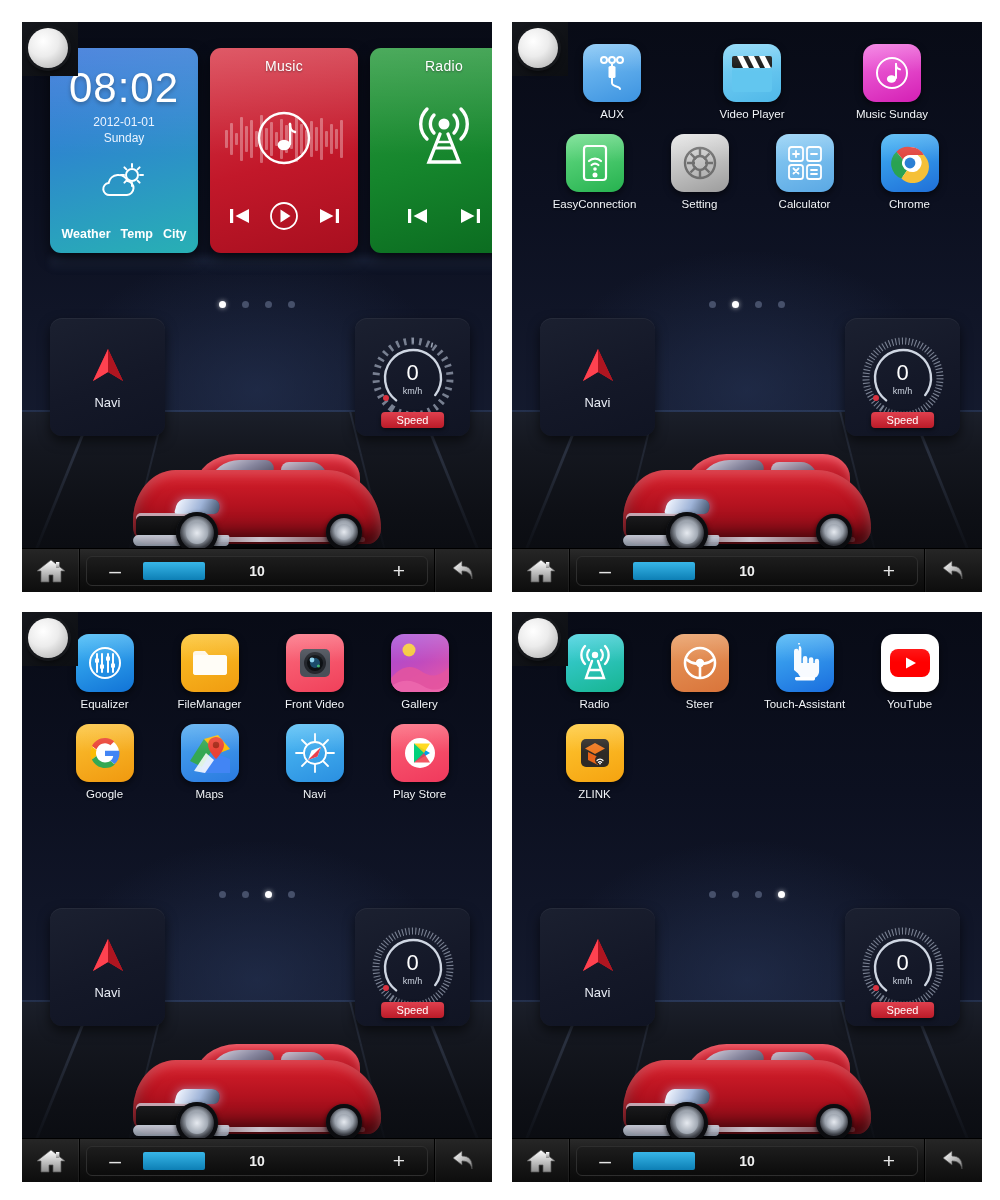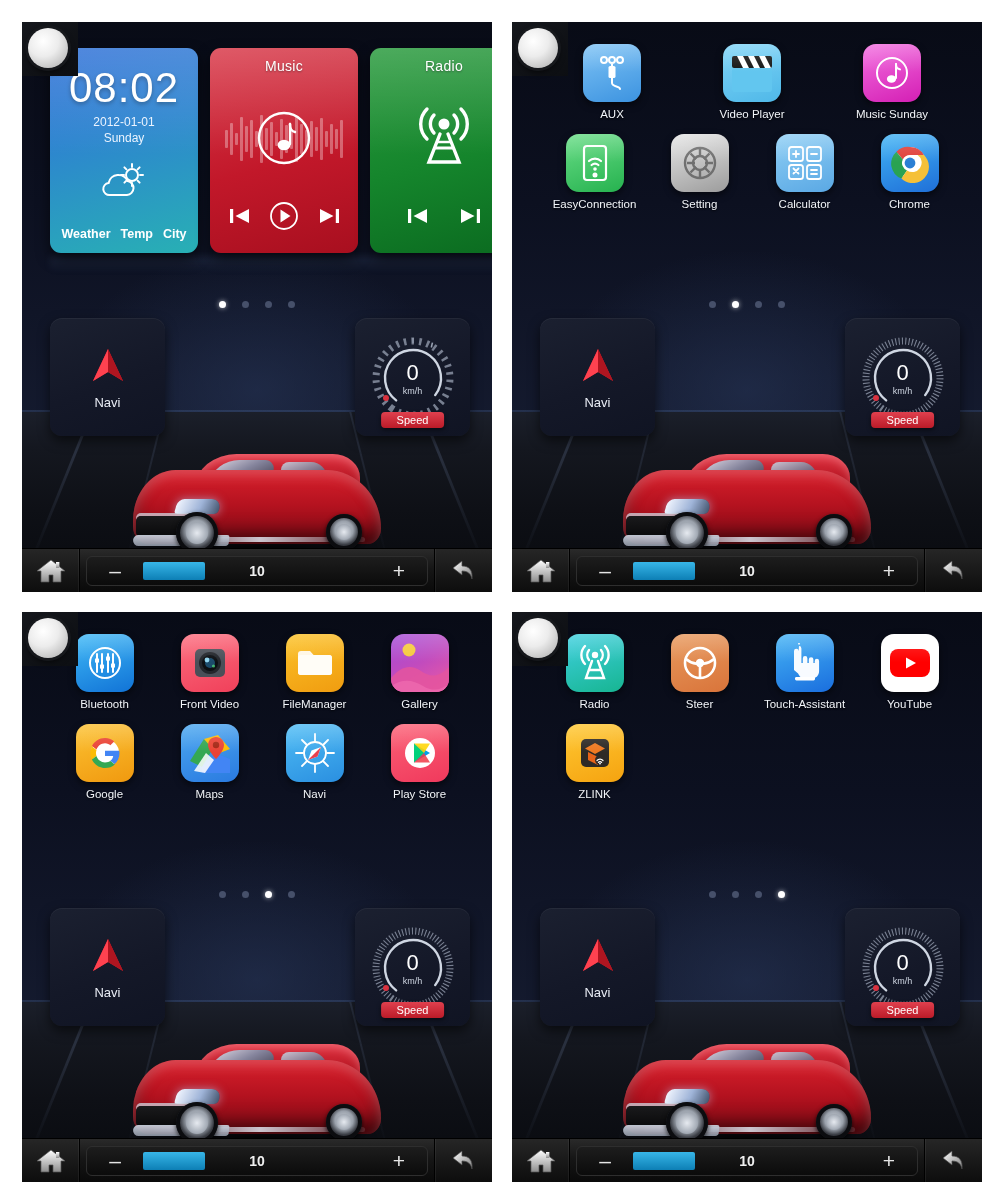--- a/index.html
+++ b/index.html
@@ -721,43 +721,43 @@
           <div class="app-ico" style="background:linear-gradient(160deg,#3fb9f7,#1173d6)">
             <svg width="40" height="40" viewBox="0 0 40 40" fill="none" stroke="#fff" stroke-width="2">
               <circle cx="20" cy="20" r="15"></circle>
               <path d="M12 11v18M17 11v18M23 11v18M28 11v18" stroke-linecap="round"></path>
               <rect x="10" y="15" width="4" height="5" rx="1.6" fill="#fff" stroke="none"></rect>
               <rect x="15" y="21" width="4" height="5" rx="1.6" fill="#fff" stroke="none"></rect>
               <rect x="21" y="13" width="4" height="5" rx="1.6" fill="#fff" stroke="none"></rect>
               <rect x="26" y="20" width="4" height="5" rx="1.6" fill="#fff" stroke="none"></rect>
             </svg>
           </div>
-          <div class="app-label">Bluetooth</div>
+          <div class="app-label">Equalizer</div>
+        </div>
+        <div class="app">
+          <div class="app-ico" style="background:linear-gradient(160deg,#fcc227,#f09c10)">
+            <svg width="40" height="34" viewBox="0 0 40 34">
+              <path d="M3 8a3 3 0 0 1 3-3h9l3.6 4H34a3 3 0 0 1 3 3v14a3 3 0 0 1-3 3H6a3 3 0 0 1-3-3z" fill="#fff7e6"></path>
+              <path d="M3 12a3 3 0 0 1 3-3h28a3 3 0 0 1 3 3v14a3 3 0 0 1-3 3H6a3 3 0 0 1-3-3z" fill="#fffdf7"></path>
+            </svg>
+          </div>
+          <div class="app-label">FileManager</div>
         </div>
         <div class="app">
           <div class="app-ico" style="background:linear-gradient(160deg,#fc6d7e,#f0405a)">
             <svg width="40" height="40" viewBox="0 0 40 40">
               <rect x="5" y="6" width="30" height="28" rx="5" fill="#4a4f58"></rect>
               <circle cx="20" cy="20" r="11" fill="#23262c"></circle>
               <circle cx="20" cy="20" r="8" fill="#0d1014"></circle>
               <circle cx="20" cy="20" r="5" fill="#1b4b6b"></circle>
               <circle cx="17" cy="17" r="2.4" fill="#9fe4ff" opacity=".9"></circle>
               <circle cx="23.5" cy="23" r="1.6" fill="#4dd07a" opacity=".8"></circle>
             </svg>
           </div>
           <div class="app-label">Front Video</div>
-        </div>
-        <div class="app">
-          <div class="app-ico" style="background:linear-gradient(160deg,#fcc227,#f09c10)">
-            <svg width="40" height="34" viewBox="0 0 40 34">
-              <path d="M3 8a3 3 0 0 1 3-3h9l3.6 4H34a3 3 0 0 1 3 3v14a3 3 0 0 1-3 3H6a3 3 0 0 1-3-3z" fill="#fff7e6"></path>
-              <path d="M3 12a3 3 0 0 1 3-3h28a3 3 0 0 1 3 3v14a3 3 0 0 1-3 3H6a3 3 0 0 1-3-3z" fill="#fffdf7"></path>
-            </svg>
-          </div>
-          <div class="app-label">FileManager</div>
         </div>
         <div class="app">
           <div class="app-ico" style="background:linear-gradient(150deg,#a24bd8 0%,#c14bbe 50%,#ef5aa0 100%)">
             <svg width="58" height="58" viewBox="0 0 58 58">
               <circle cx="18" cy="16" r="6.5" fill="#f5c93a"></circle>
               <path d="M0 44c10-12 20-14 30-7s18 6 28-4v25H0z" fill="#e4559f" opacity=".85"></path>
               <path d="M0 52c12-8 22-6 32 0s18 4 26-2v8H0z" fill="#f06cb0" opacity=".7"></path>
             </svg>
           </div>
           <div class="app-label">Gallery</div>

